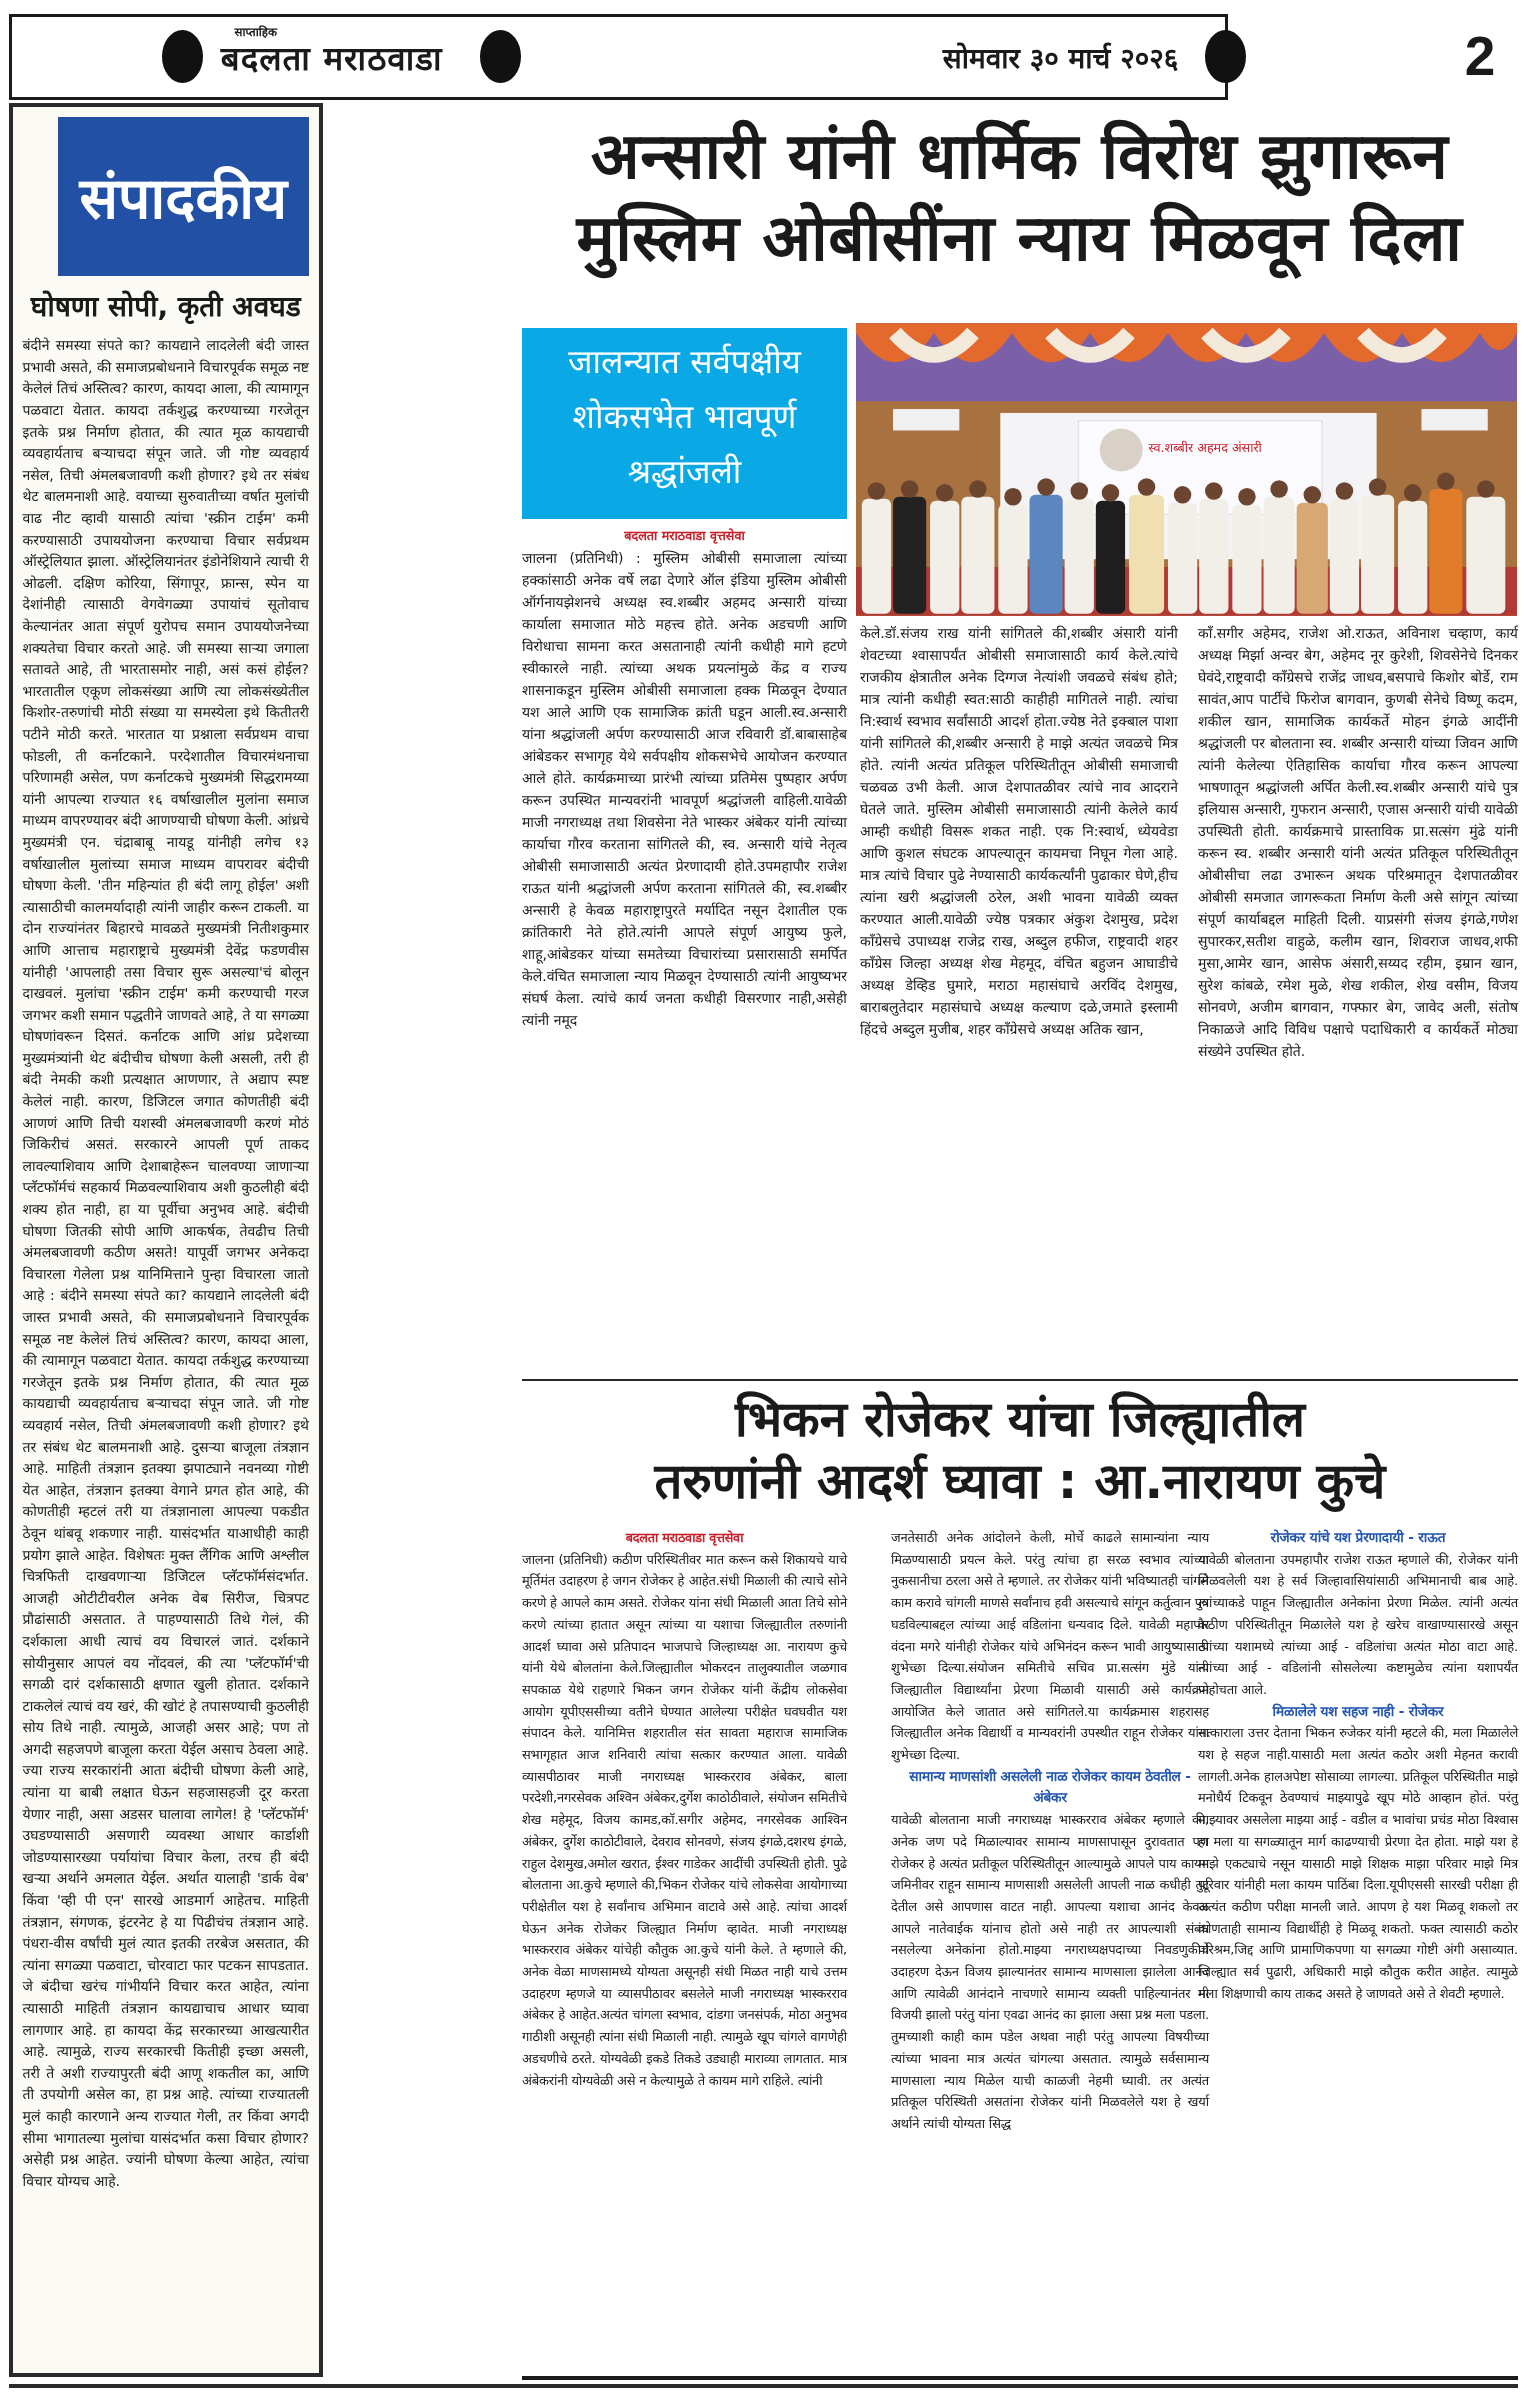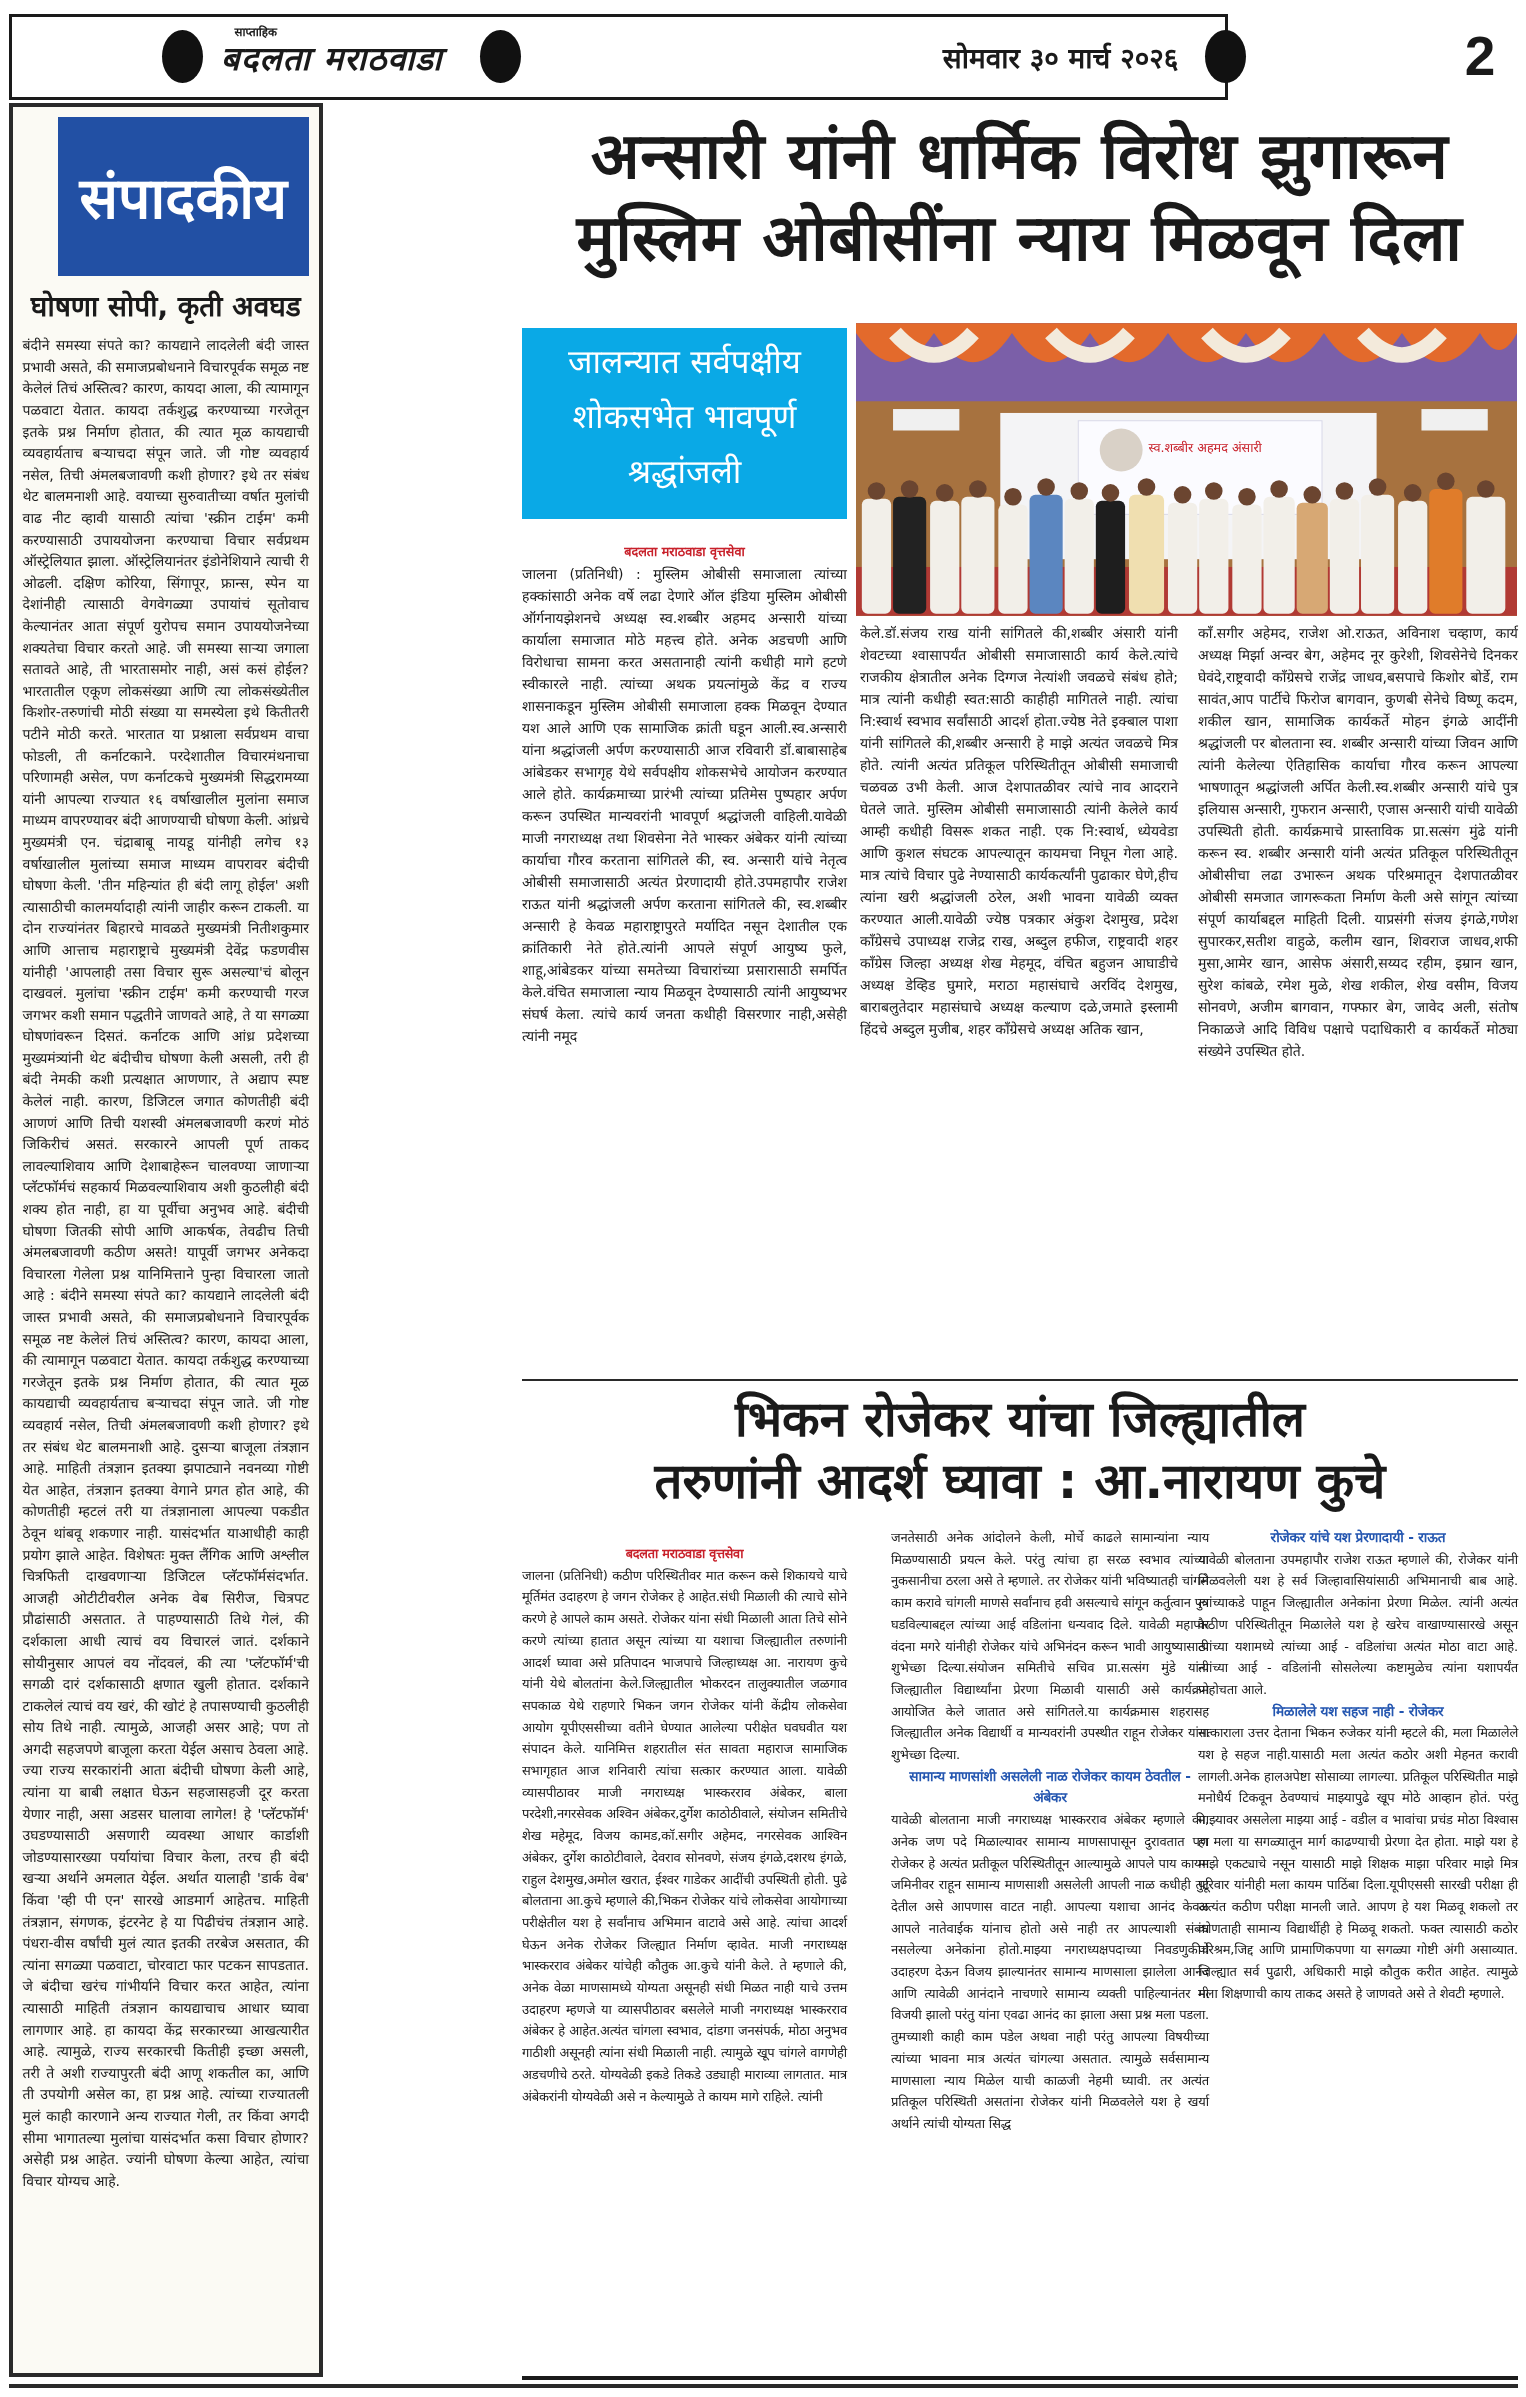--- a/index.html
+++ b/index.html
@@ -7,40 +7,40 @@
   body { font-family: "DejaVu Sans", "Liberation Sans", sans-serif; color: #1a1a1a; position: relative; }
 
   
   .masthead { position: absolute; left: 8.8px; top: 13.7px; width: 1219px; height: 86px; border: 3.9px solid #1a1a1a; background: #fff; }
   .dot { position: absolute; width: 41px; height: 53px; border-radius: 50%; background: #111; top: 13.7px; }
   .dot.d1 { left: 150px; }
   .dot.d2 { left: 468px; }
   .dot.d3 { left: 1193px; }
   .brand { position: absolute; left: 209px; top: 5.9px; }
   .brand .weekly { font-size: 11.7px; font-weight: bold; display: block; margin-left: 13.7px; }
-  .brand .name { font-size: 33px; font-weight: bold; letter-spacing: 1px; line-height: 39px; font-style: italic; }
+  .brand .name { font-size: 33px; font-weight: bold; letter-spacing: 1px; line-height: 39px; }
   .date { position: absolute; left: 931px; top: 21.5px; font-size: 28px; font-weight: bold; }
   .pageno { position: absolute; left: 1453px; top: 7.8px; font-size: 55px; font-weight: bold; font-family: "Liberation Sans", sans-serif; }
 
   
   .editorial { position: absolute; left: 8.8px; top: 103px; width: 314px; height: 2274px; border: 4.9px solid #2a2a2a; background: #fbfaf4; padding: 7.8px 9.8px; }
   .ed-banner { background: #2250a4; height: 159px; display: flex; align-items: center; justify-content: center; margin-top: 2px; margin-left: 35px; }
   .ed-banner span { color: #fff; font-size: 57px; font-weight: bold; }
   .ed-title { font-size: 28px; font-weight: bold; text-align: center; margin: 9.8px 0 11.7px; white-space: nowrap; }
   .ed-body { font-size: 14px; line-height: 21.6px; text-align: justify; }
   .bottom-rule { position: absolute; left: 8.8px; top: 2384px; width: 1509px; height: 3.9px; background: #2a2a2a; }
 
   
   .headline1 { position: absolute; left: 522px; top: 115px; width: 995px; text-align: center; font-size: 64px; font-weight: bold; line-height: 82px; letter-spacing: 0.5px; }
 
   .subhead { position: absolute; left: 522px; top: 328px; width: 325px; height: 191px; background: #0aa9e6; color: #fff; font-size: 33px; line-height: 55px; text-align: center; padding-top: 5.9px; }
 
   .photo { position: absolute; left: 856px; top: 323px; width: 661px; height: 293px; overflow: hidden; background: #c9a37f; }
 
-  .byline { font-size: 12.7px; font-weight: bold; color: #c8202a; text-align: center; margin-top: 16px; }
+  .byline { font-size: 12.7px; font-weight: bold; color: #c8202a; text-align: center; }
   .col { position: absolute; font-size: 14px; line-height: 22px; text-align: justify; }
 
   .rule-mid { position: absolute; left: 522px; top: 1379px; width: 996px; height: 2px; background: #2a2a2a; }
   .headline2 { position: absolute; left: 522px; top: 1389px; width: 996px; text-align: center; font-size: 49px; font-weight: bold; line-height: 62px; }
   .col2 { position: absolute; font-size: 13px; line-height: 21.7px; text-align: justify; letter-spacing: -0.2px; }
   .sub-blue { color: #2456b0; font-weight: bold; text-align: center; font-size: 13.7px; }
   .rule-bot { position: absolute; left: 522px; top: 2376px; width: 996px; height: 3.9px; background: #1a1a1a; }
 </style>
 </head>
 <body>

